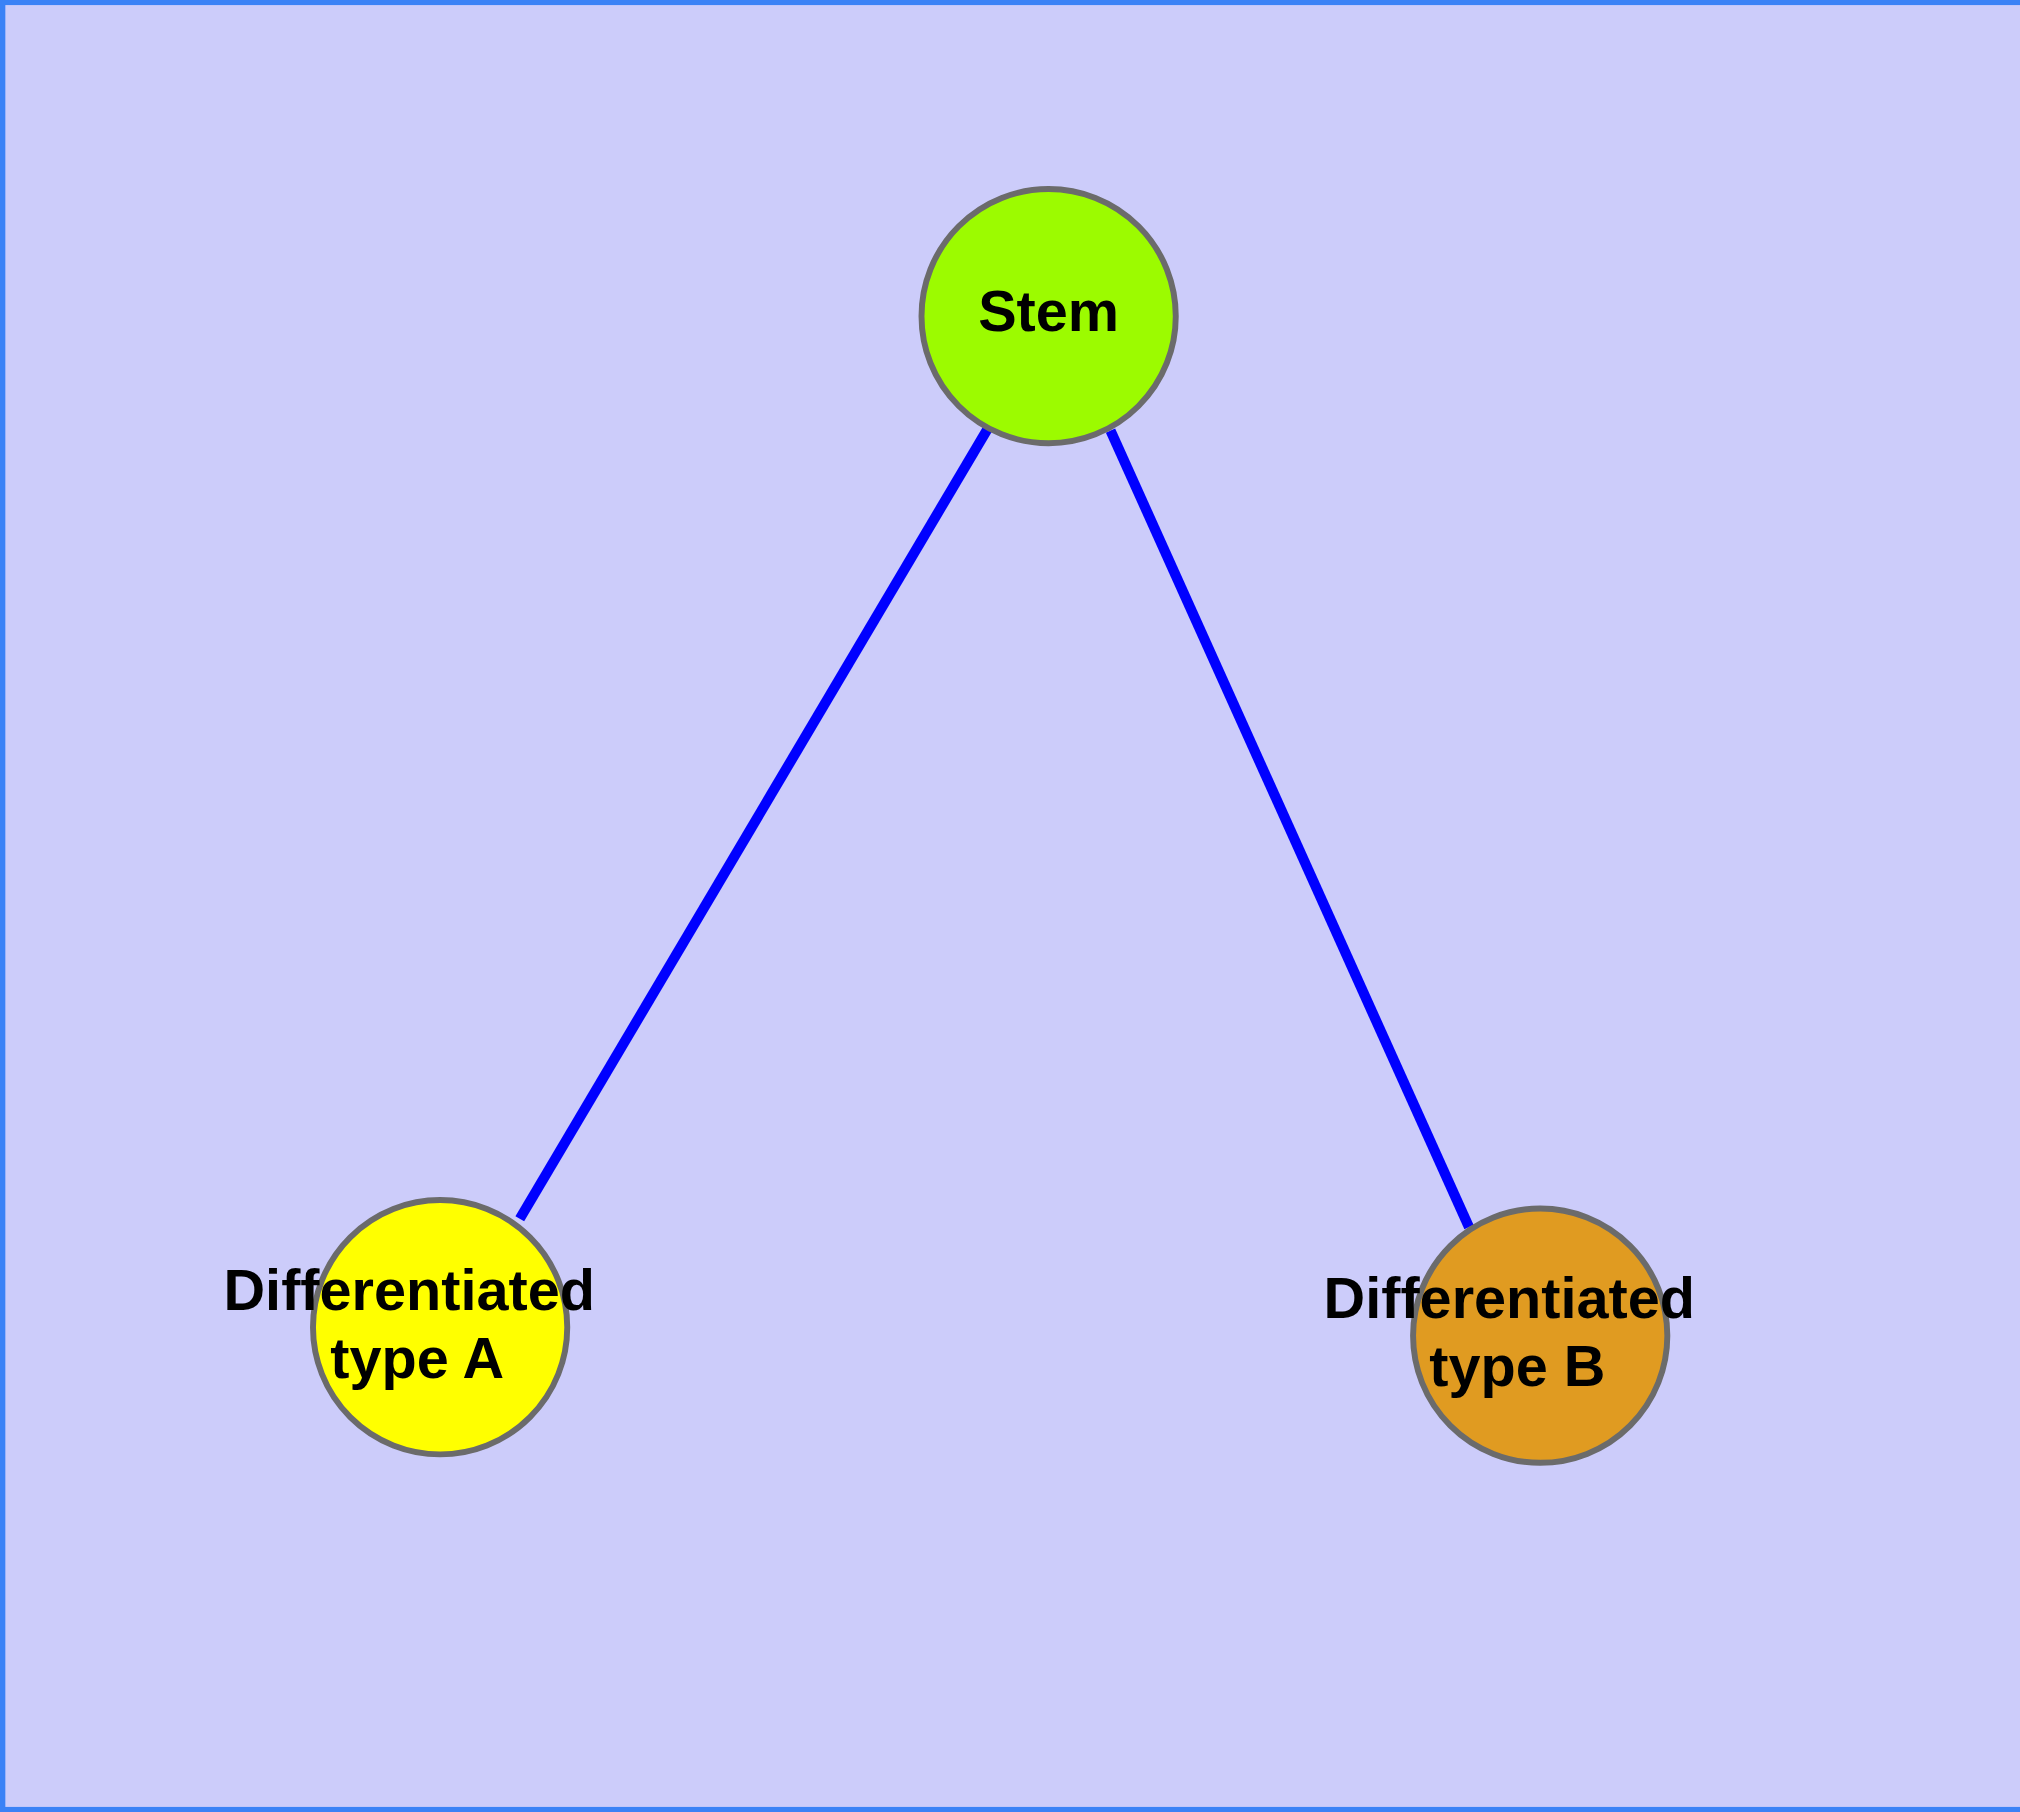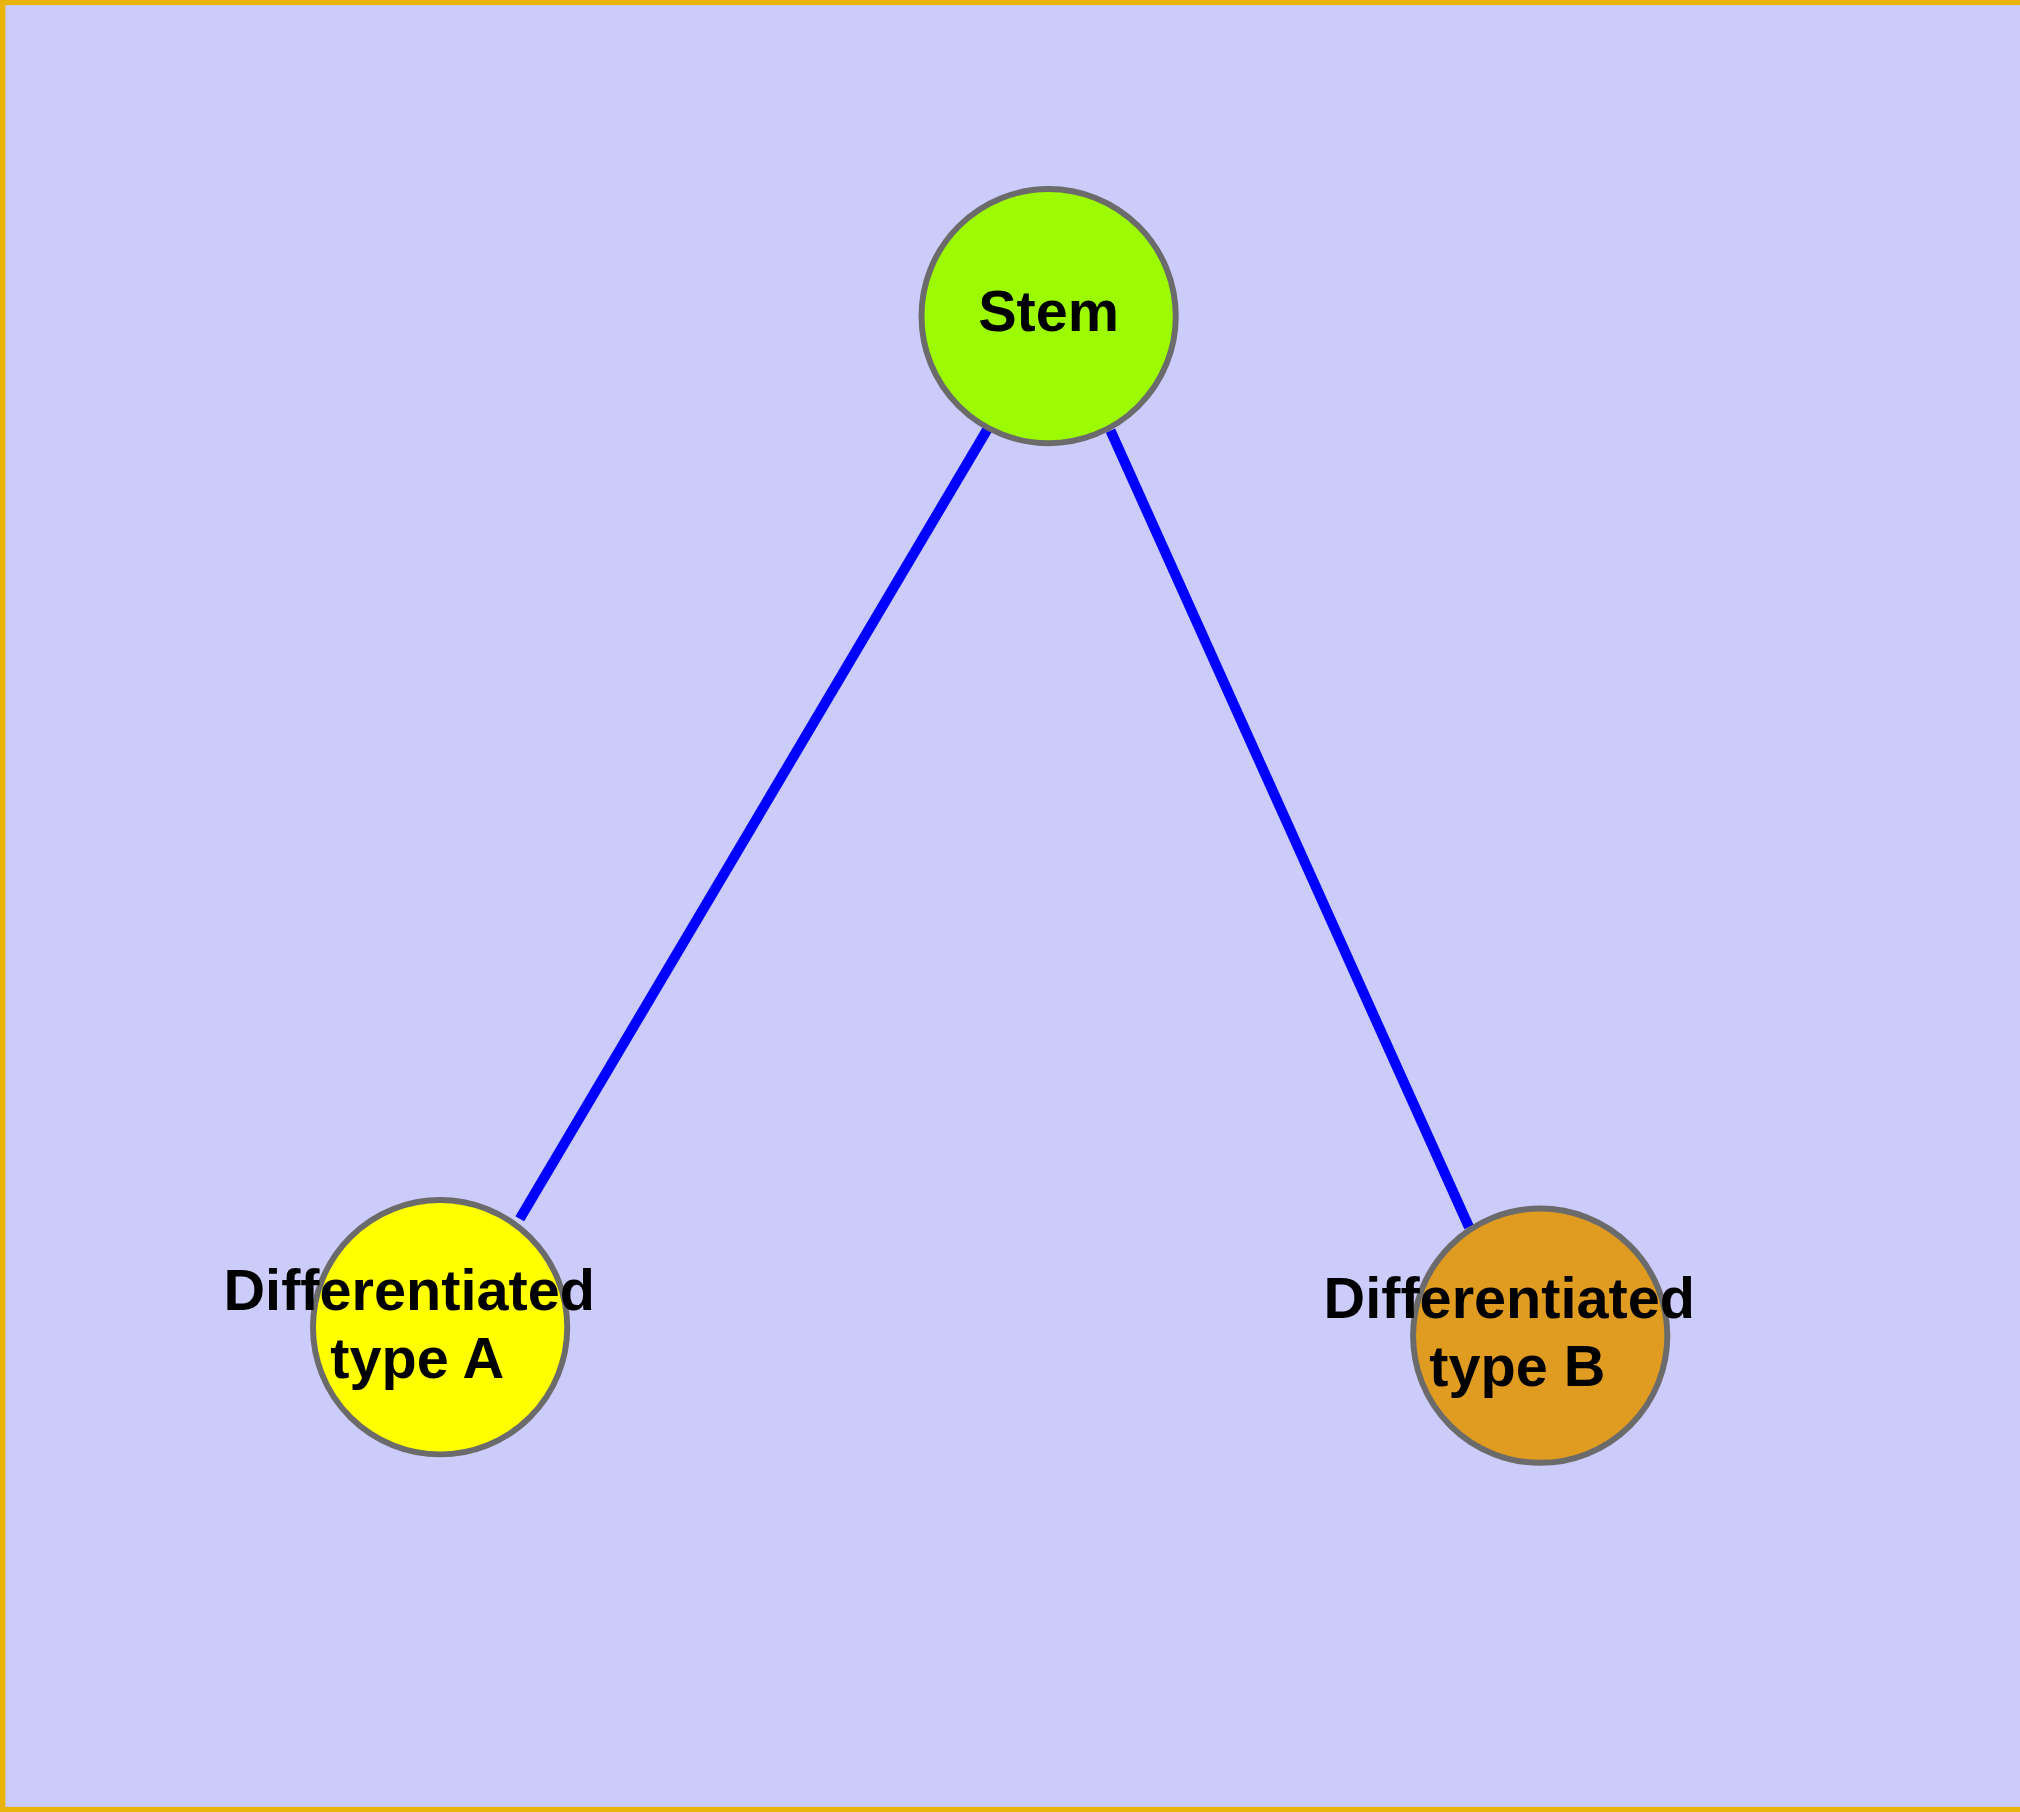--- a/index.html
+++ b/index.html
@@ -8,21 +8,21 @@
     padding: 0;
     background: #ffffff;
   }
   body {
     font-family: "Liberation Sans", sans-serif;
   }
   #canvas {
     position: relative;
     width: 2021px;
     height: 1812px;
-    background: #eab308;
+    background: #3b82f6;
     overflow: hidden;
   }
   #graph-svg {
     position: absolute;
     left: 0;
     top: 0;
     width: 2021px;
     height: 1812px;
     display: block;
   }

